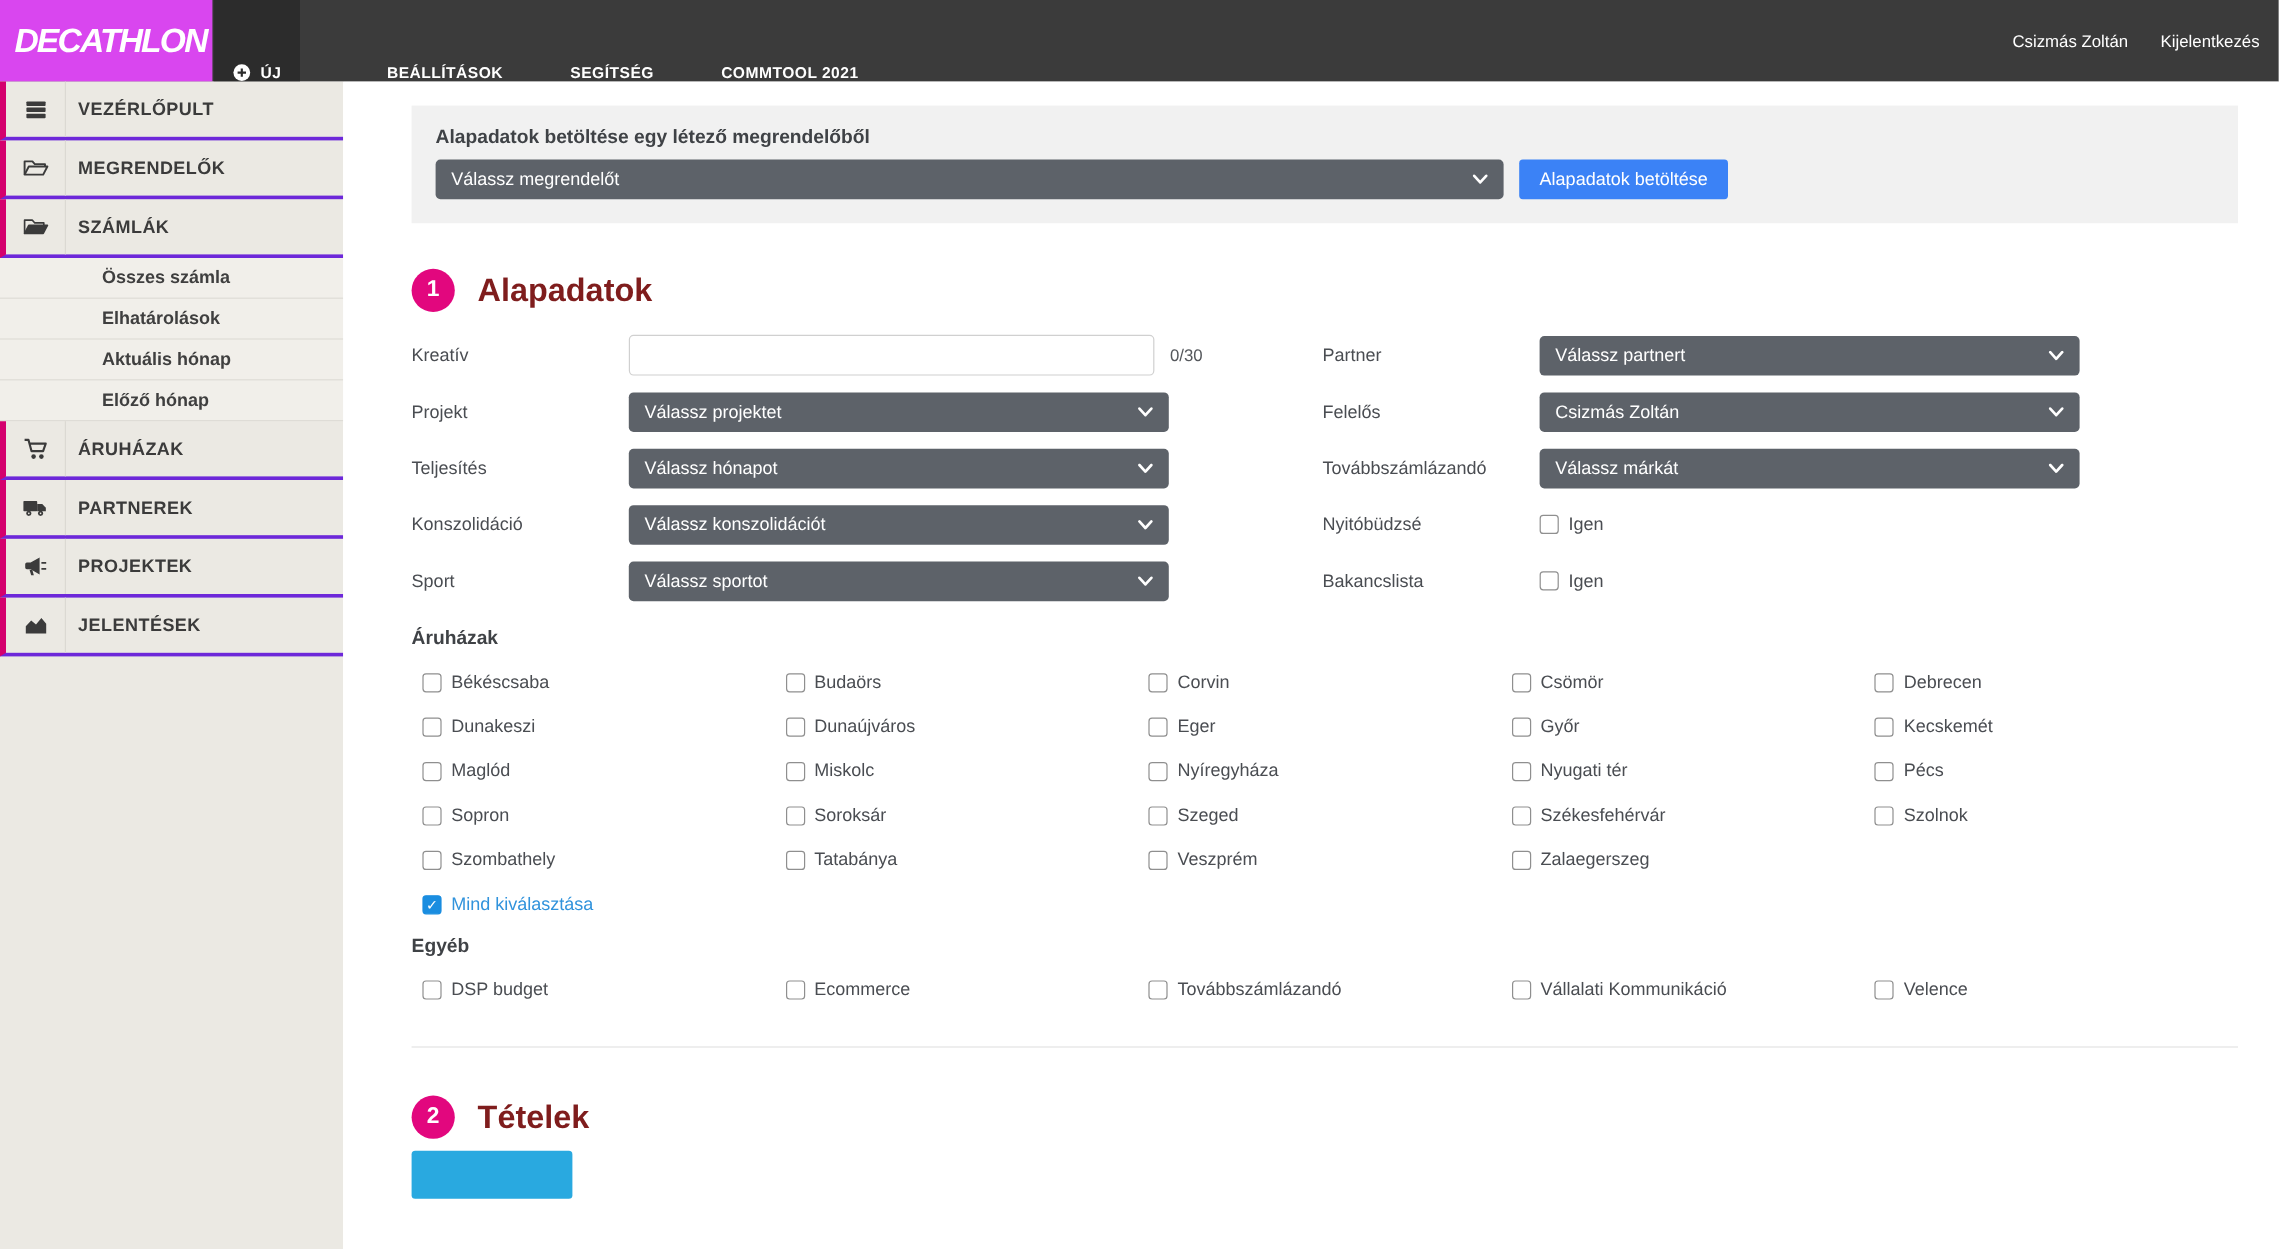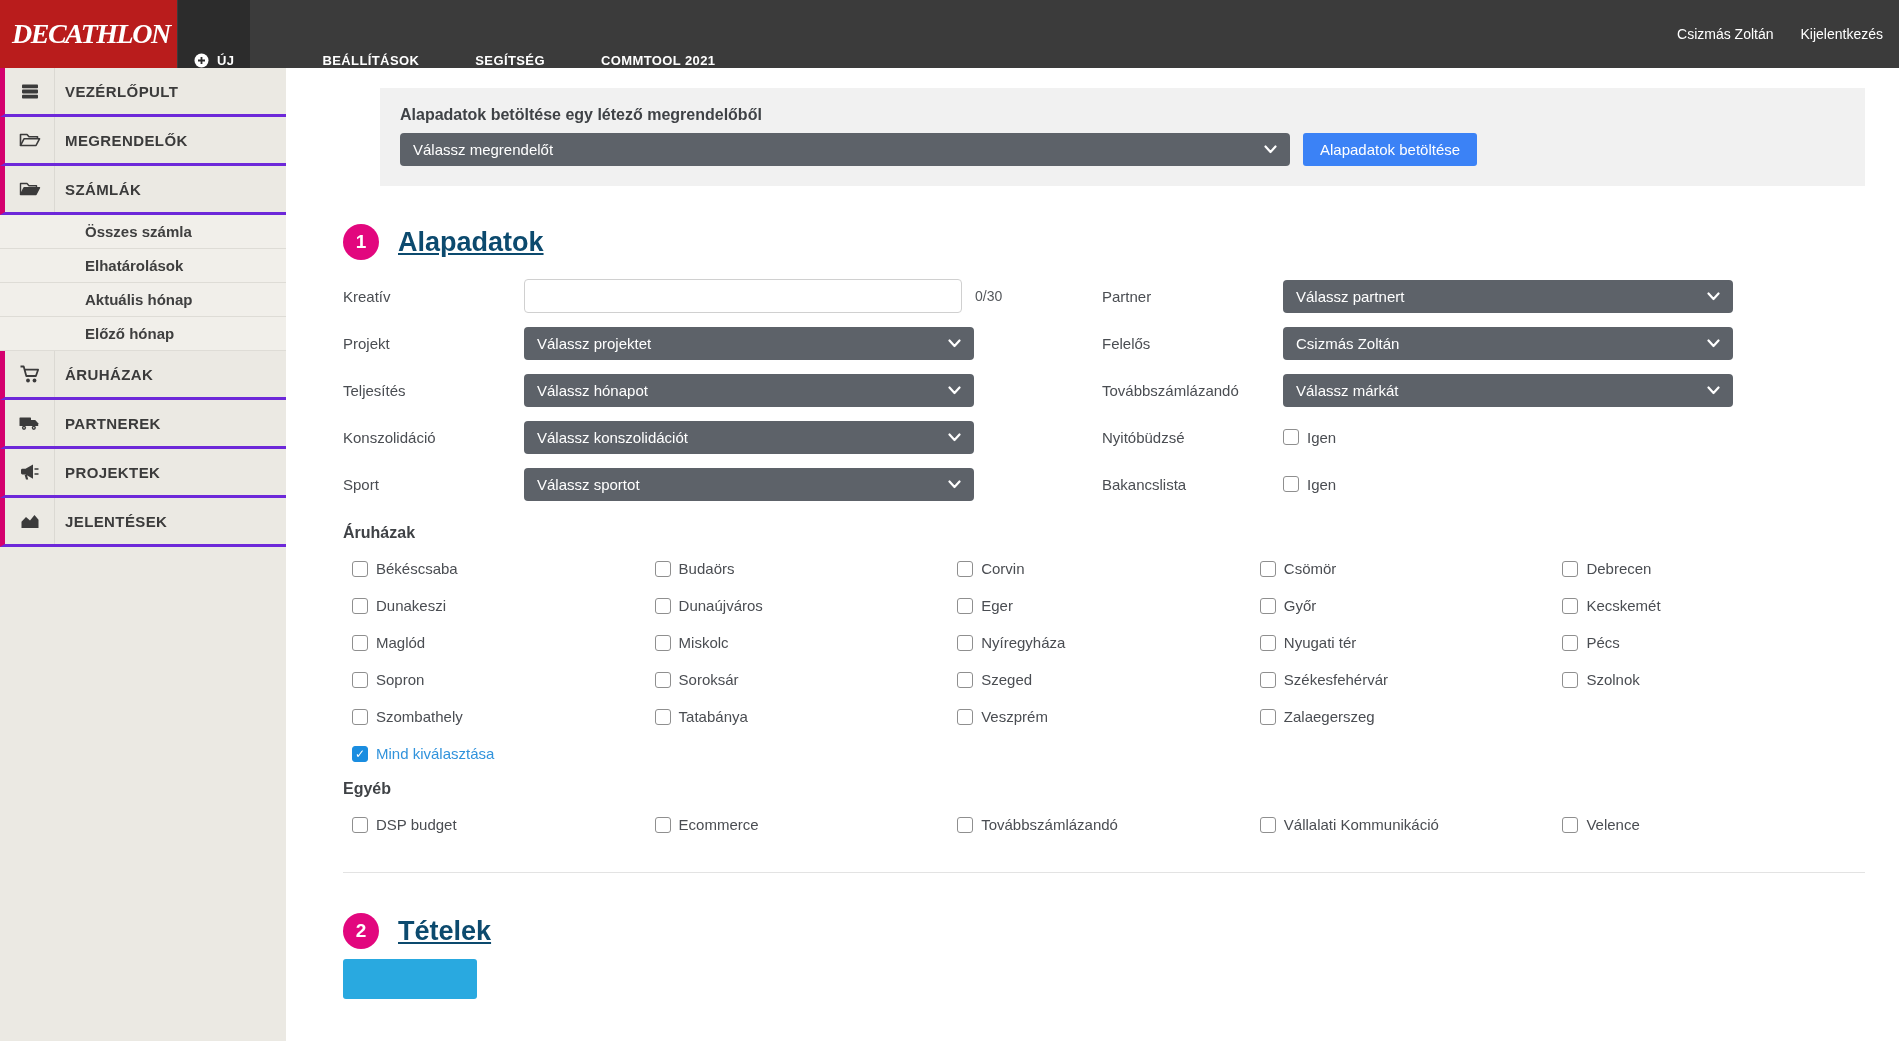--- a/index.html
+++ b/index.html
@@ -1,21 +1,21 @@
 <!DOCTYPE html>
 <html><head>
 <meta charset="utf-8">
 <style>
   * { margin:0; padding:0; box-sizing:border-box; }
   html,body { width:1899px; height:1041px; overflow:hidden; background:#fff;
     font-family:"Liberation Sans","DejaVu Sans",sans-serif; color:#3f4246; }
 
   
   .navbar { height:68px; background:#3b3b3b; display:flex; align-items:stretch; color:#fff; }
-  .brand { width:177px; background:#b91c1c; display:flex; align-items:center; padding-left:12px; flex:none; cursor:pointer;font-family:Liberation Serif, serif; }
+  .brand { width:177px; background:#d946ef; display:flex; align-items:center; padding-left:12px; flex:none; cursor:pointer; }
   .brand-text { font-style:italic; font-weight:bold; font-size:28px; letter-spacing:-1.5px; white-space:nowrap; }
   .nav-item { display:flex; align-items:flex-end; padding:0 28px; font-size:13px; font-weight:600; letter-spacing:.4px; cursor:pointer; white-space:nowrap; }
   .nav-new { background:#2c2c2c; padding:0 16px; gap:8px; margin-left:1px; font-weight:bold; }
   .nav-first { margin-left:44px; }
   .nav-right { margin-left:auto; display:flex; align-items:center; gap:27px; padding-right:16px; font-size:14px; }
   .nav-right span { cursor:pointer; white-space:nowrap; }
 
   
   .app { display:flex; height:973px; }
   .sidebar { width:286px; background:#ebe9e3; flex:none; }
@@ -27,36 +27,36 @@
     border-left:5px solid #d4006e; cursor:pointer; }
   .side-icon { width:50px; flex:none; display:flex; align-items:center; justify-content:center;
     border-right:1px solid #dbd9d3; }
   .side-label { display:flex; align-items:center; padding-left:10px; font-size:15px; font-weight:bold;
     color:#3b3b3b; letter-spacing:.4px; white-space:nowrap; }
   .side-sub { background:#f1efea; }
   .side-sub-item { height:34px; display:flex; align-items:center; padding-left:85px;
     border-bottom:1px solid #dedcd6; font-size:15px; font-weight:600; color:#3f3f3f; cursor:pointer; }
 
   
-  .loader-card { background:#f1f1f1; padding:18px 20px 20px 20px;margin-left:37px; }
+  .loader-card { background:#f1f1f1; padding:18px 20px 20px 20px; }
   .loader-title { font-size:16px; font-weight:bold; color:#3f4246; margin-bottom:9px; }
   .loader-row { display:flex; }
   .sel { height:33px; background:#5d6269; border-radius:4px; color:#fff; display:flex; align-items:center;
     justify-content:space-between; padding:0 13px; font-size:15px; cursor:pointer; }
   .sel-wide { flex:0 0 890px; }
   .chev { display:flex; align-items:center; margin-left:12px; }
   .btn-pink { height:33px; margin-left:13px; background:#3b82f6; color:#fff; border:none; border-radius:3px;
     font-size:15px; padding:0 17px; font-family:inherit; cursor:pointer; white-space:nowrap; }
 
   
   .section-head { display:flex; align-items:center; margin-top:38px; height:36px; }
   .sec2 { margin-top:40px; }
   .badge { width:36px; height:36px; border-radius:50%; background:#e2077e; color:#fff; font-size:19px;
     font-weight:bold; display:flex; align-items:center; justify-content:center; flex:none; }
-  .section-title { margin-left:19px; font-size:27px; font-weight:bold; color:#0c4a6e;text-decoration:underline; }
+  .section-title { margin-left:19px; font-size:27px; font-weight:bold; color:#7f1d1d; }
 
   
   .form-grid { display:grid; grid-template-columns:717px 1fr; column-gap:42px; margin-top:19px; }
   .frow { display:flex; align-items:center; height:34px; margin-bottom:13px; }
   .flabel { width:181px; flex:none; font-size:15px; color:#4a4d52; }
   .control { width:450px; flex:none; }
   input.txt { width:438px; height:34px; border:1px solid #d0d0d0; border-radius:4px; background:#fff;
     padding:0 10px; font:inherit; color:#3f4246; }
   .counter { margin-left:13px; font-size:14px; color:#55585c; }
 

